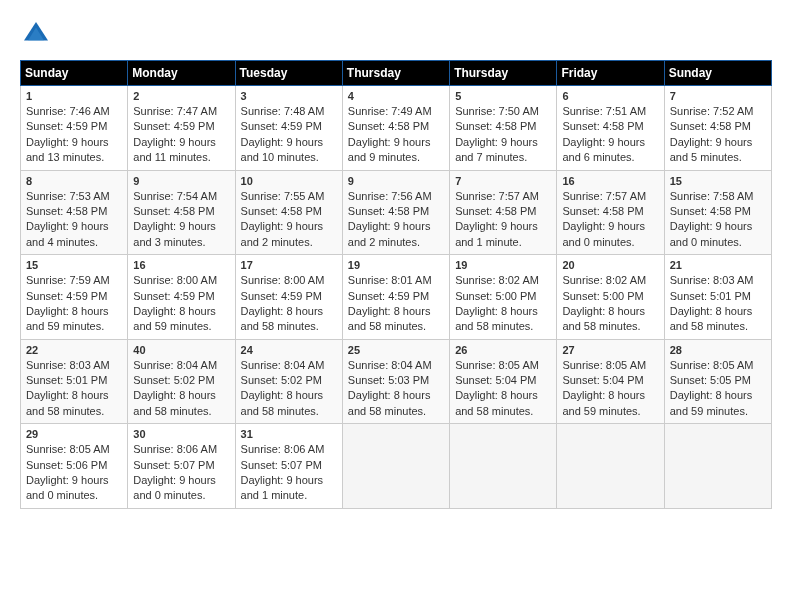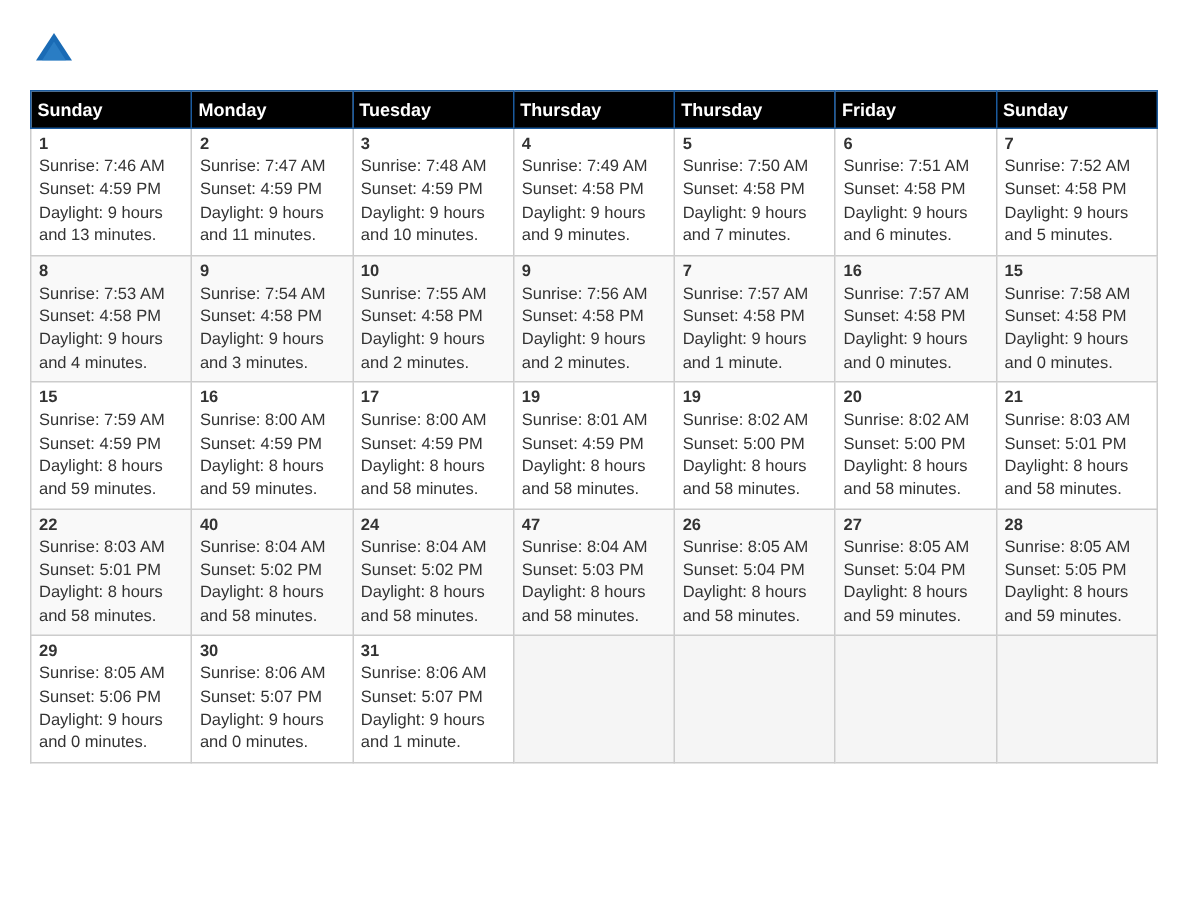--- a/index.html
+++ b/index.html
@@ -229,21 +229,21 @@
           </td>
           <td>
             <span class="day-num">40</span>
             <div class="day-info">Sunrise: 8:04 AM<br>Sunset: 5:02 PM<br>Daylight: 8 hours and 58 minutes.</div>
           </td>
           <td>
             <span class="day-num">24</span>
             <div class="day-info">Sunrise: 8:04 AM<br>Sunset: 5:02 PM<br>Daylight: 8 hours and 58 minutes.</div>
           </td>
           <td>
-            <span class="day-num">47</span>
+            <span class="day-num">25</span>
             <div class="day-info">Sunrise: 8:04 AM<br>Sunset: 5:03 PM<br>Daylight: 8 hours and 58 minutes.</div>
           </td>
           <td>
             <span class="day-num">26</span>
             <div class="day-info">Sunrise: 8:05 AM<br>Sunset: 5:04 PM<br>Daylight: 8 hours and 58 minutes.</div>
           </td>
           <td>
             <span class="day-num">27</span>
             <div class="day-info">Sunrise: 8:05 AM<br>Sunset: 5:04 PM<br>Daylight: 8 hours and 59 minutes.</div>
           </td>

